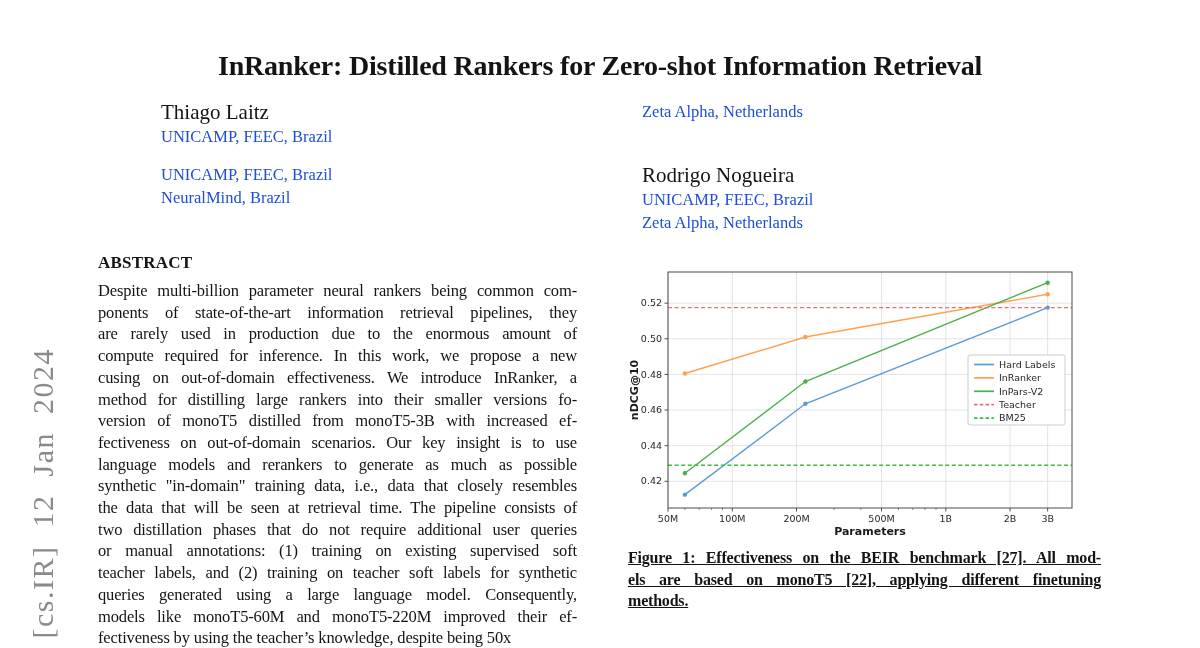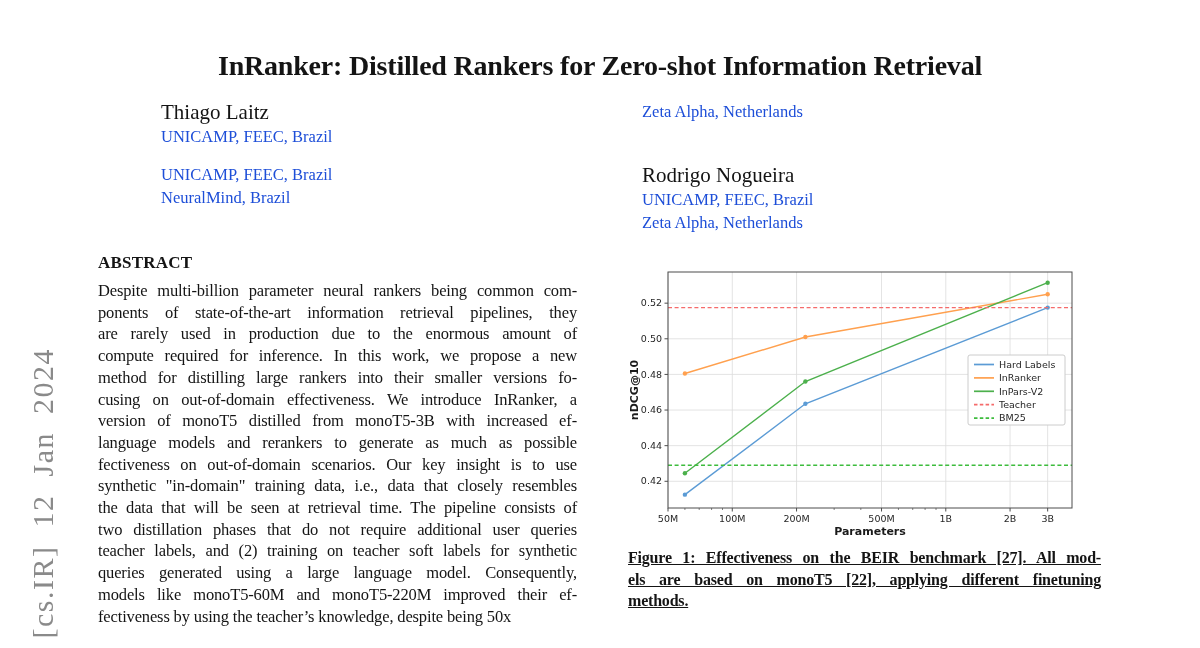--- a/index.html
+++ b/index.html
@@ -91,28 +91,29 @@
   <div class="author-affil">Zeta Alpha, Netherlands</div>
 </div>
 
 <div class="abstract">
   <div class="abstract-heading">ABSTRACT</div>
   <div id="abstract-lines">
       <div class="abs-line">Despite multi-billion parameter neural rankers being common com-</div>
       <div class="abs-line">ponents of state-of-the-art information retrieval pipelines, they</div>
       <div class="abs-line">are rarely used in production due to the enormous amount of</div>
       <div class="abs-line">compute required for inference. In this work, we propose a new</div>
+      <div class="abs-line">cusing on out-of-domain effectiveness. We introduce InRanker, a</div>
       <div class="abs-line">method for distilling large rankers into their smaller versions fo-</div>
-      <div class="abs-line">cusing on out-of-domain effectiveness. We introduce InRanker, a</div>
       <div class="abs-line">version of monoT5 distilled from monoT5-3B with increased ef-</div>
+      <div class="abs-line">fectiveness on out-of-domain scenarios. Our key insight is to use</div>
       <div class="abs-line">language models and rerankers to generate as much as possible</div>
-      <div class="abs-line">fectiveness on out-of-domain scenarios. Our key insight is to use</div>
       <div class="abs-line">synthetic "in-domain" training data, i.e., data that closely resembles</div>
       <div class="abs-line">the data that will be seen at retrieval time. The pipeline consists of</div>
       <div class="abs-line">two distillation phases that do not require additional user queries</div>
+      <div class="abs-line">or manual annotations: (1) training on existing supervised soft</div>
       <div class="abs-line">teacher labels, and (2) training on teacher soft labels for synthetic</div>
       <div class="abs-line">queries generated using a large language model. Consequently,</div>
       <div class="abs-line">models like monoT5-60M and monoT5-220M improved their ef-</div>
       <div class="abs-line no-stretch">fectiveness by using the teacher’s knowledge, despite being 50x</div>
     </div>
 </div>
 
 <div class="figure">
   <div class="chart-wrap">
     <svg id="chart-svg" viewBox="0 0 460 272" xmlns="http://www.w3.org/2000/svg">

